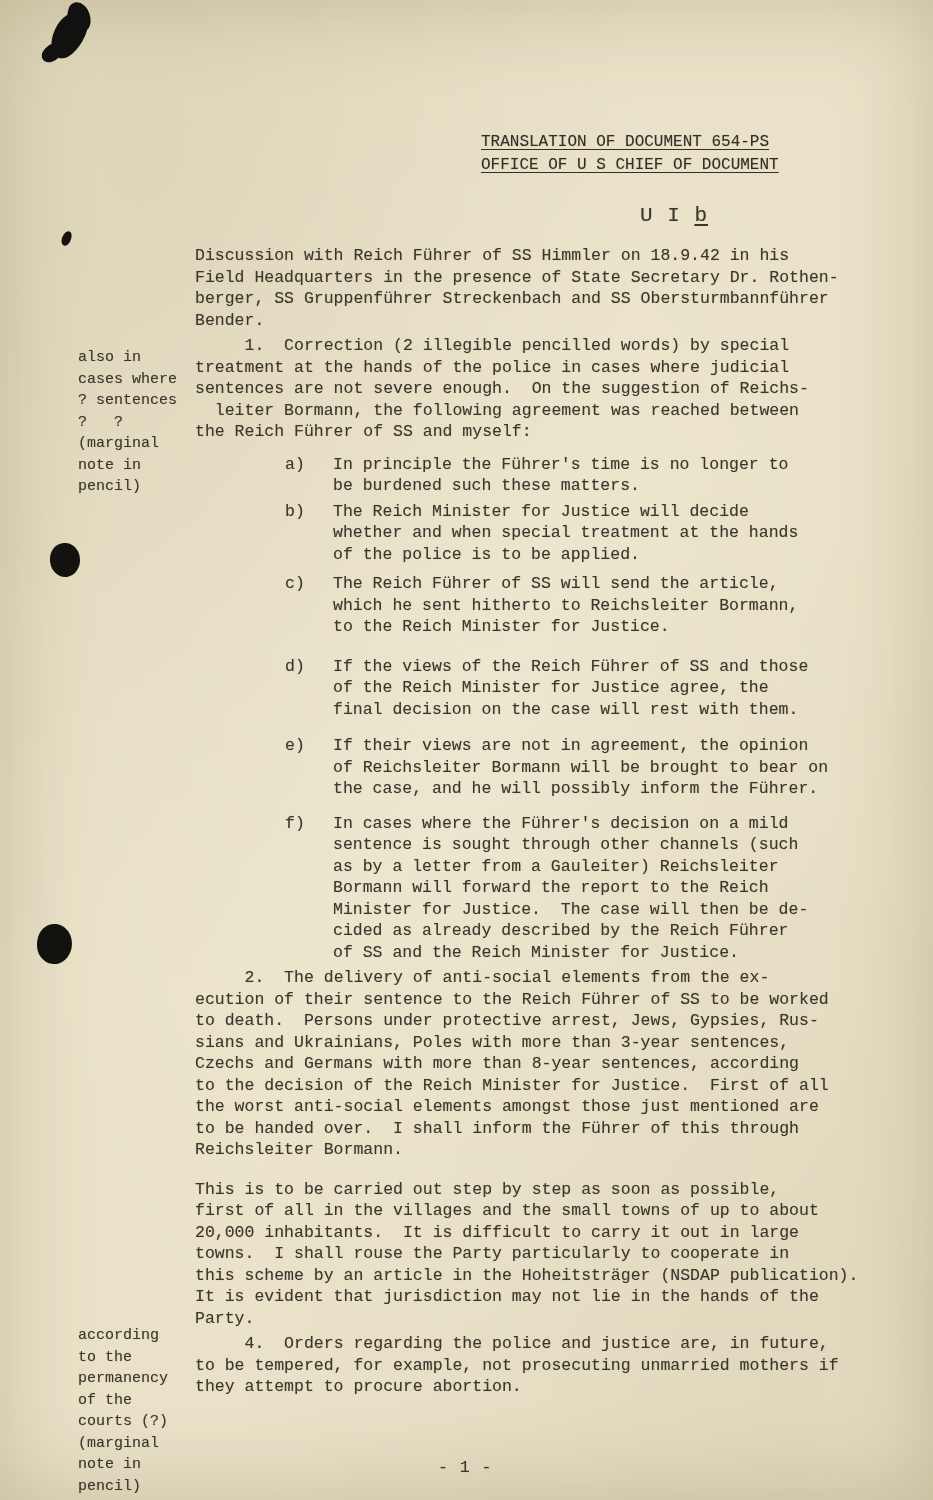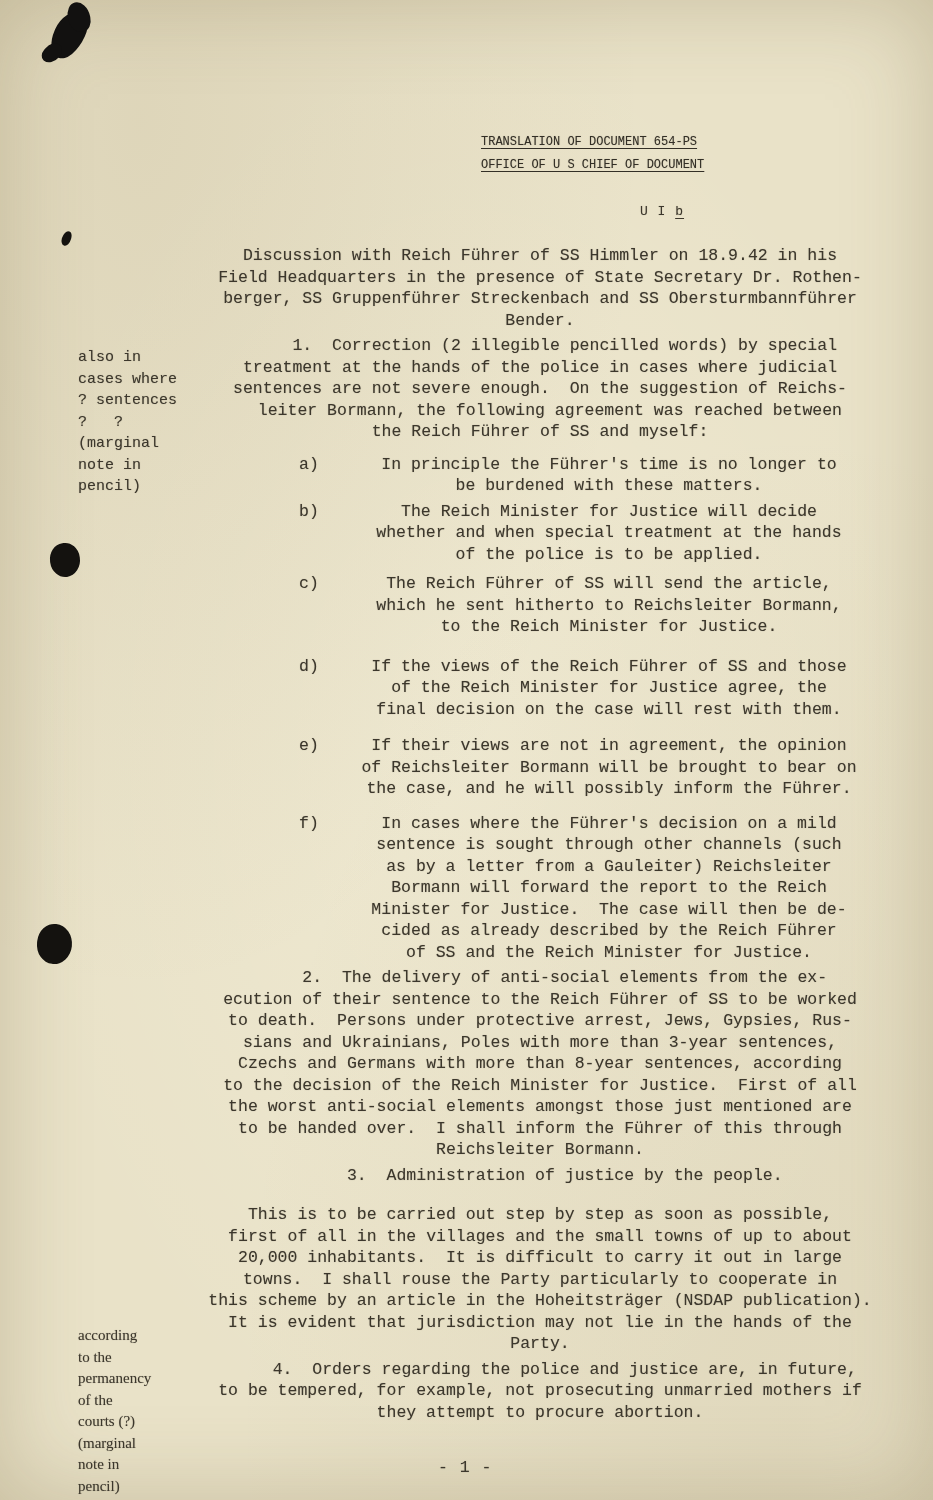--- a/index.html
+++ b/index.html
@@ -20,40 +20,39 @@
       #e9e2c8;
     box-shadow: inset 0 0 90px rgba(110,92,50,0.28);
     font-family: "Liberation Mono", "DejaVu Sans Mono", monospace;
     color: #3c372c;
     text-shadow: 0 0 1px rgba(60,55,44,0.35);
   }
   .block {
     white-space: pre-wrap;
     font-size: 16.5px;
     line-height: 21.5px;
-    text-align: center;
   }
   .header-block {
     position: absolute;
     left: 481px;
     top: 131px;
-    font-size: 12px;
+    font-size: 16px;
     line-height: 23px;
     color: #332f26;
   }
   .header-block .hline {
     text-decoration: underline;
     text-underline-offset: 3px;
     white-space: pre;
   }
   .doc-ref {
     position: absolute;
     left: 640px;
     top: 204px;
-    font-size: 13px;
+    font-size: 21px;
     letter-spacing: 1px;
   }
   .doc-ref .u {
     text-decoration: underline;
     text-underline-offset: 3px;
   }
   .main-col {
     position: absolute;
     left: 195px;
     top: 245px;
@@ -78,21 +77,21 @@
   .sub-text { flex: 1; }
   .margin-note {
     position: absolute;
     left: 78px;
     width: 115px;
     white-space: pre-wrap;
     font-size: 15px;
     line-height: 21.5px;
   }
   .note-1 { top: 347px; }
-  .note-2 { top: 1325px; font-family: Liberation Serif, serif; }
+  .note-2 { top: 1325px; }
   .footer-page {
     position: absolute;
     left: 438px;
     top: 1458px;
     font-size: 16.5px;
     letter-spacing: 1px;
   }
   
   .mark { position: absolute; background: #14120f; }
   .ink-blot { position: absolute; left: 40px; top: 2px; width: 60px; height: 72px; }
@@ -173,21 +172,21 @@
 
     <div class="block mt16">     1.  Correction (2 illegible pencilled words) by special
 treatment at the hands of the police in cases where judicial
 sentences are not severe enough.  On the suggestion of Reichs-
   leiter Bormann, the following agreement was reached between
 the Reich Führer of SS and myself:</div>
 
     <div class="sub-item mt11">
       <div class="sub-label block">a)</div>
       <div class="sub-text block">In principle the Führer's time is no longer to
-be burdened with these matters.</div>
+be burdened such these matters.</div>
     </div>
 
     <div class="sub-item mt16">
       <div class="sub-label block">b)</div>
       <div class="sub-text block">The Reich Minister for Justice will decide
 whether and when special treatment at the hands
 of the police is to be applied.</div>
     </div>
 
     <div class="sub-item mt8">
@@ -225,21 +224,20 @@
     <div class="block mt2">     2.  The delivery of anti-social elements from the ex-
 ecution of their sentence to the Reich Führer of SS to be worked
 to death.  Persons under protective arrest, Jews, Gypsies, Rus-
 sians and Ukrainians, Poles with more than 3-year sentences,
 Czechs and Germans with more than 8-year sentences, according
 to the decision of the Reich Minister for Justice.  First of all
 the worst anti-social elements amongst those just mentioned are
 to be handed over.  I shall inform the Führer of this through
 Reichsleiter Bormann.</div>
 
-    <div class="block mt4">     3.  Administration of justice by the people.</div>
 
     <div class="block mt18">This is to be carried out step by step as soon as possible,
 first of all in the villages and the small towns of up to about
 20,000 inhabitants.  It is difficult to carry it out in large
 towns.  I shall rouse the Party particularly to cooperate in
 this scheme by an article in the Hoheitsträger (NSDAP publication).
 It is evident that jurisdiction may not lie in the hands of the
 Party.</div>
 
     <div class="block mt4">     4.  Orders regarding the police and justice are, in future,

